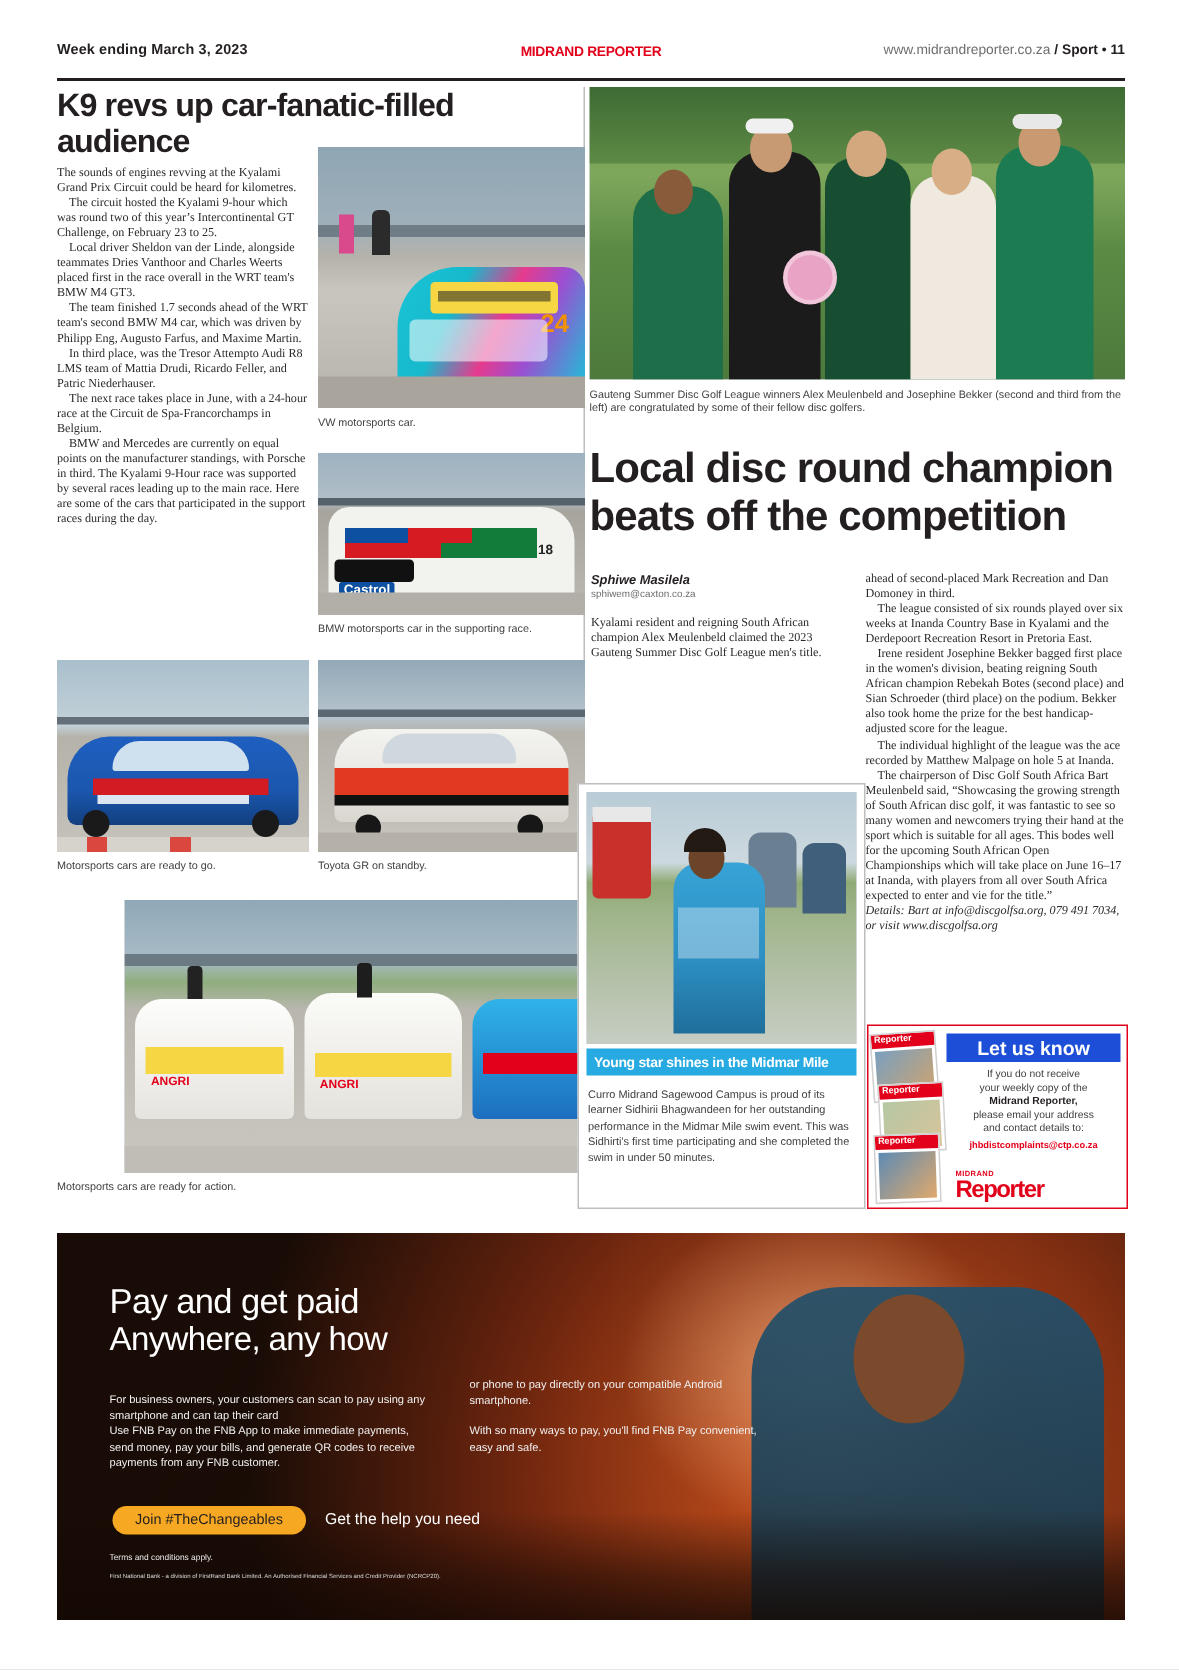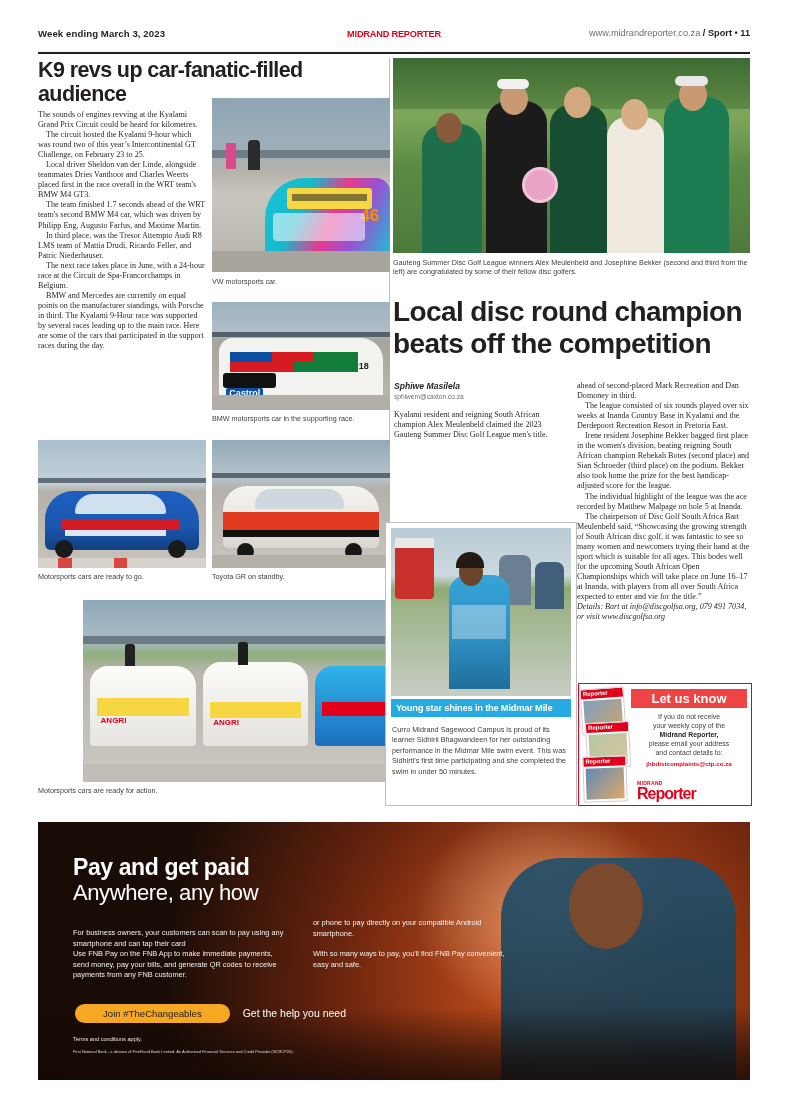--- a/index.html
+++ b/index.html
@@ -49,42 +49,42 @@
   .midmar-title{
     position:absolute;left:5px;top:176px;width:180px;height:18px;background:#27aae1;
     font-family:"Liberation Sans",sans-serif;font-weight:bold;font-size:9.3px;color:#fff;
     line-height:18px;padding-left:5px;box-sizing:border-box;letter-spacing:-0.2px;
   }
   .midmar-text{position:absolute;left:6px;top:202px;width:176px;
     font-family:"Liberation Sans",sans-serif;font-size:7.3px;line-height:10.4px;color:#414042;}
 
   
   .luk{position:absolute;left:578px;top:683px;width:172px;height:121px;border:1.5px solid #e2001a;background:#fff;overflow:hidden;}
-  .luk-title{position:absolute;left:52px;top:5px;width:116px;height:19px;background:#ef4444;color:#fff;
+  .luk-title{position:absolute;left:52px;top:5px;width:116px;height:19px;background:#1d4ed8;color:#fff;
     font-family:"Liberation Sans",sans-serif;font-weight:bold;font-size:13px;text-align:center;line-height:19px;}
   .luk-body{position:absolute;left:52px;top:28px;width:116px;text-align:center;
     font-family:"Liberation Sans",sans-serif;font-size:6.9px;line-height:9.1px;color:#414042;}
   .luk-body b{color:#231f20;}
   .luk-mail{color:#e2001a;font-weight:bold;font-size:6.2px;display:block;margin-top:2px;}
   .luk-logo{position:absolute;left:58px;bottom:3px;width:108px;height:22px;}
   .luk-logo .big{font-family:"Liberation Sans",sans-serif;font-weight:bold;font-size:16px;color:#e2001a;letter-spacing:-1px;line-height:16px;}
   .luk-logo .small{font-family:"Liberation Sans",sans-serif;font-weight:bold;font-size:5px;color:#e2001a;letter-spacing:0.3px;}
   .luk-stack{position:absolute;left:2px;top:4px;width:52px;height:115px;}
   .mini-paper{position:absolute;width:42px;height:44px;background:#fff;border:1px solid #d0d0d0;overflow:hidden;}
   .mp-head{height:9px;background:#e2001a;color:#fff;font-family:"Liberation Sans",sans-serif;font-weight:bold;font-size:6px;line-height:9px;padding-left:2px;}
   .mp-img{position:absolute;left:2px;top:11px;right:2px;bottom:2px;}
 
   
   .fnb{position:absolute;left:38px;top:822px;width:712px;height:258px;overflow:hidden;background:#2a140a;}
-  .fnb-h1{position:absolute;left:35px;top:32px;font-family:"Liberation Sans",sans-serif;font-weight:bold;font-size:23px;color:#fff;letter-spacing:-0.4px;}
+  .fnb-h1{position:absolute;left:35px;top:32px;font-family:"Liberation Sans",sans-serif;font-weight:normal;font-size:23px;color:#fff;letter-spacing:-0.4px;}
   .fnb-h2{position:absolute;left:35px;top:58px;font-family:"Liberation Sans",sans-serif;font-size:22px;color:#fff;letter-spacing:-0.4px;}
   .fnb-col{position:absolute;font-family:"Liberation Sans",sans-serif;font-size:7.4px;line-height:10.6px;color:#f1f1f1;}
   .fnb-btn{position:absolute;left:75px;top:1003px;}
   .pill{display:inline-block;background:#f7a823;color:#231f20;font-family:"Liberation Sans",sans-serif;
-        font-size:9.6px;border-radius:20px;padding:4px 28px;}
+        font-size:9.6px;border-radius:20px;padding:4px 15px;}
   .fnb-help{font-family:"Liberation Sans",sans-serif;font-size:10.5px;color:#fff;margin-left:9px;}
   .fnb-terms{position:absolute;left:73px;top:1036px;font-family:"Liberation Sans",sans-serif;font-size:5.6px;color:#e8e8e8;}
   .fnb-legal{position:absolute;left:73px;top:1047px;font-family:"Liberation Sans",sans-serif;font-size:6.6px;font-weight:bold;color:#fff;}
   .fnb-legal span{font-weight:normal;font-size:4px;color:#dcdcdc;}
 </style>
 </head>
 <body>
 
 <div class="page">
 
@@ -113,21 +113,21 @@
   </div>
 
   <div class="photo" style="left:212px;top:98px;width:178px;height:174px;">
     <div style="position:absolute;inset:0;background:linear-gradient(#8fa6b4 0%,#9fb0ba 30%,#b5b2ab 42%,#c9c6bf 55%,#b6b3ac 100%);"></div>
     <div style="position:absolute;left:0;top:30%;width:100%;height:8px;background:#6f7d86;"></div>
     <div style="position:absolute;left:8%;top:26%;width:10px;height:26px;background:#d94a8c;"></div>
     <div style="position:absolute;left:20%;top:24%;width:12px;height:30px;background:#2b2b2b;border-radius:4px 4px 0 0;"></div>
     <div style="position:absolute;left:30%;top:46%;width:70%;height:48%;background:linear-gradient(115deg,#19c4d6 0%,#17b9cc 30%,#e63b8d 52%,#9b4fd1 70%,#19c4d6 100%);border-radius:40px 14px 6px 6px;"></div>
     <div style="position:absolute;left:42%;top:52%;width:48%;height:12%;background:#f6d743;border-radius:3px;"></div>
     <div style="position:absolute;left:45%;top:55%;width:42%;height:4%;background:#222;opacity:.55;"></div>
-    <div style="position:absolute;right:6%;top:62%;font:bold 17px 'Liberation Sans',sans-serif;color:#f39200;">46</div>
+    <div style="position:absolute;right:6%;top:62%;font:bold 17px 'Liberation Sans',sans-serif;color:#f39200;">24</div>
     <div style="position:absolute;left:34%;top:66%;width:52%;height:16%;background:rgba(255,255,255,.55);border-radius:4px;"></div>
     <div style="position:absolute;left:0;bottom:0;width:100%;height:12%;background:#a9a49c;"></div>
   </div>
   <div class="caption" style="position:absolute;left:212px;top:277px;width:178px;">VW motorsports car.</div>
 
   <div class="photo" style="left:212px;top:302px;width:178px;height:108px;">
     <div style="position:absolute;inset:0;background:linear-gradient(#9db2c0 0%,#b0bec7 28%,#a6a49d 36%,#bdbab3 100%);"></div>
     <div style="position:absolute;left:0;top:28%;width:100%;height:5px;background:#55616b;"></div>
     <div style="position:absolute;left:4%;top:33%;width:92%;height:56%;background:#f2f2ee;border-radius:14px 22px 4px 4px;"></div>
     <div style="position:absolute;left:10%;top:46%;width:72%;height:10%;background:linear-gradient(90deg,#0d4fa0 0 33%,#d61b23 33% 66%,#127c3a 66% 100%);"></div>

